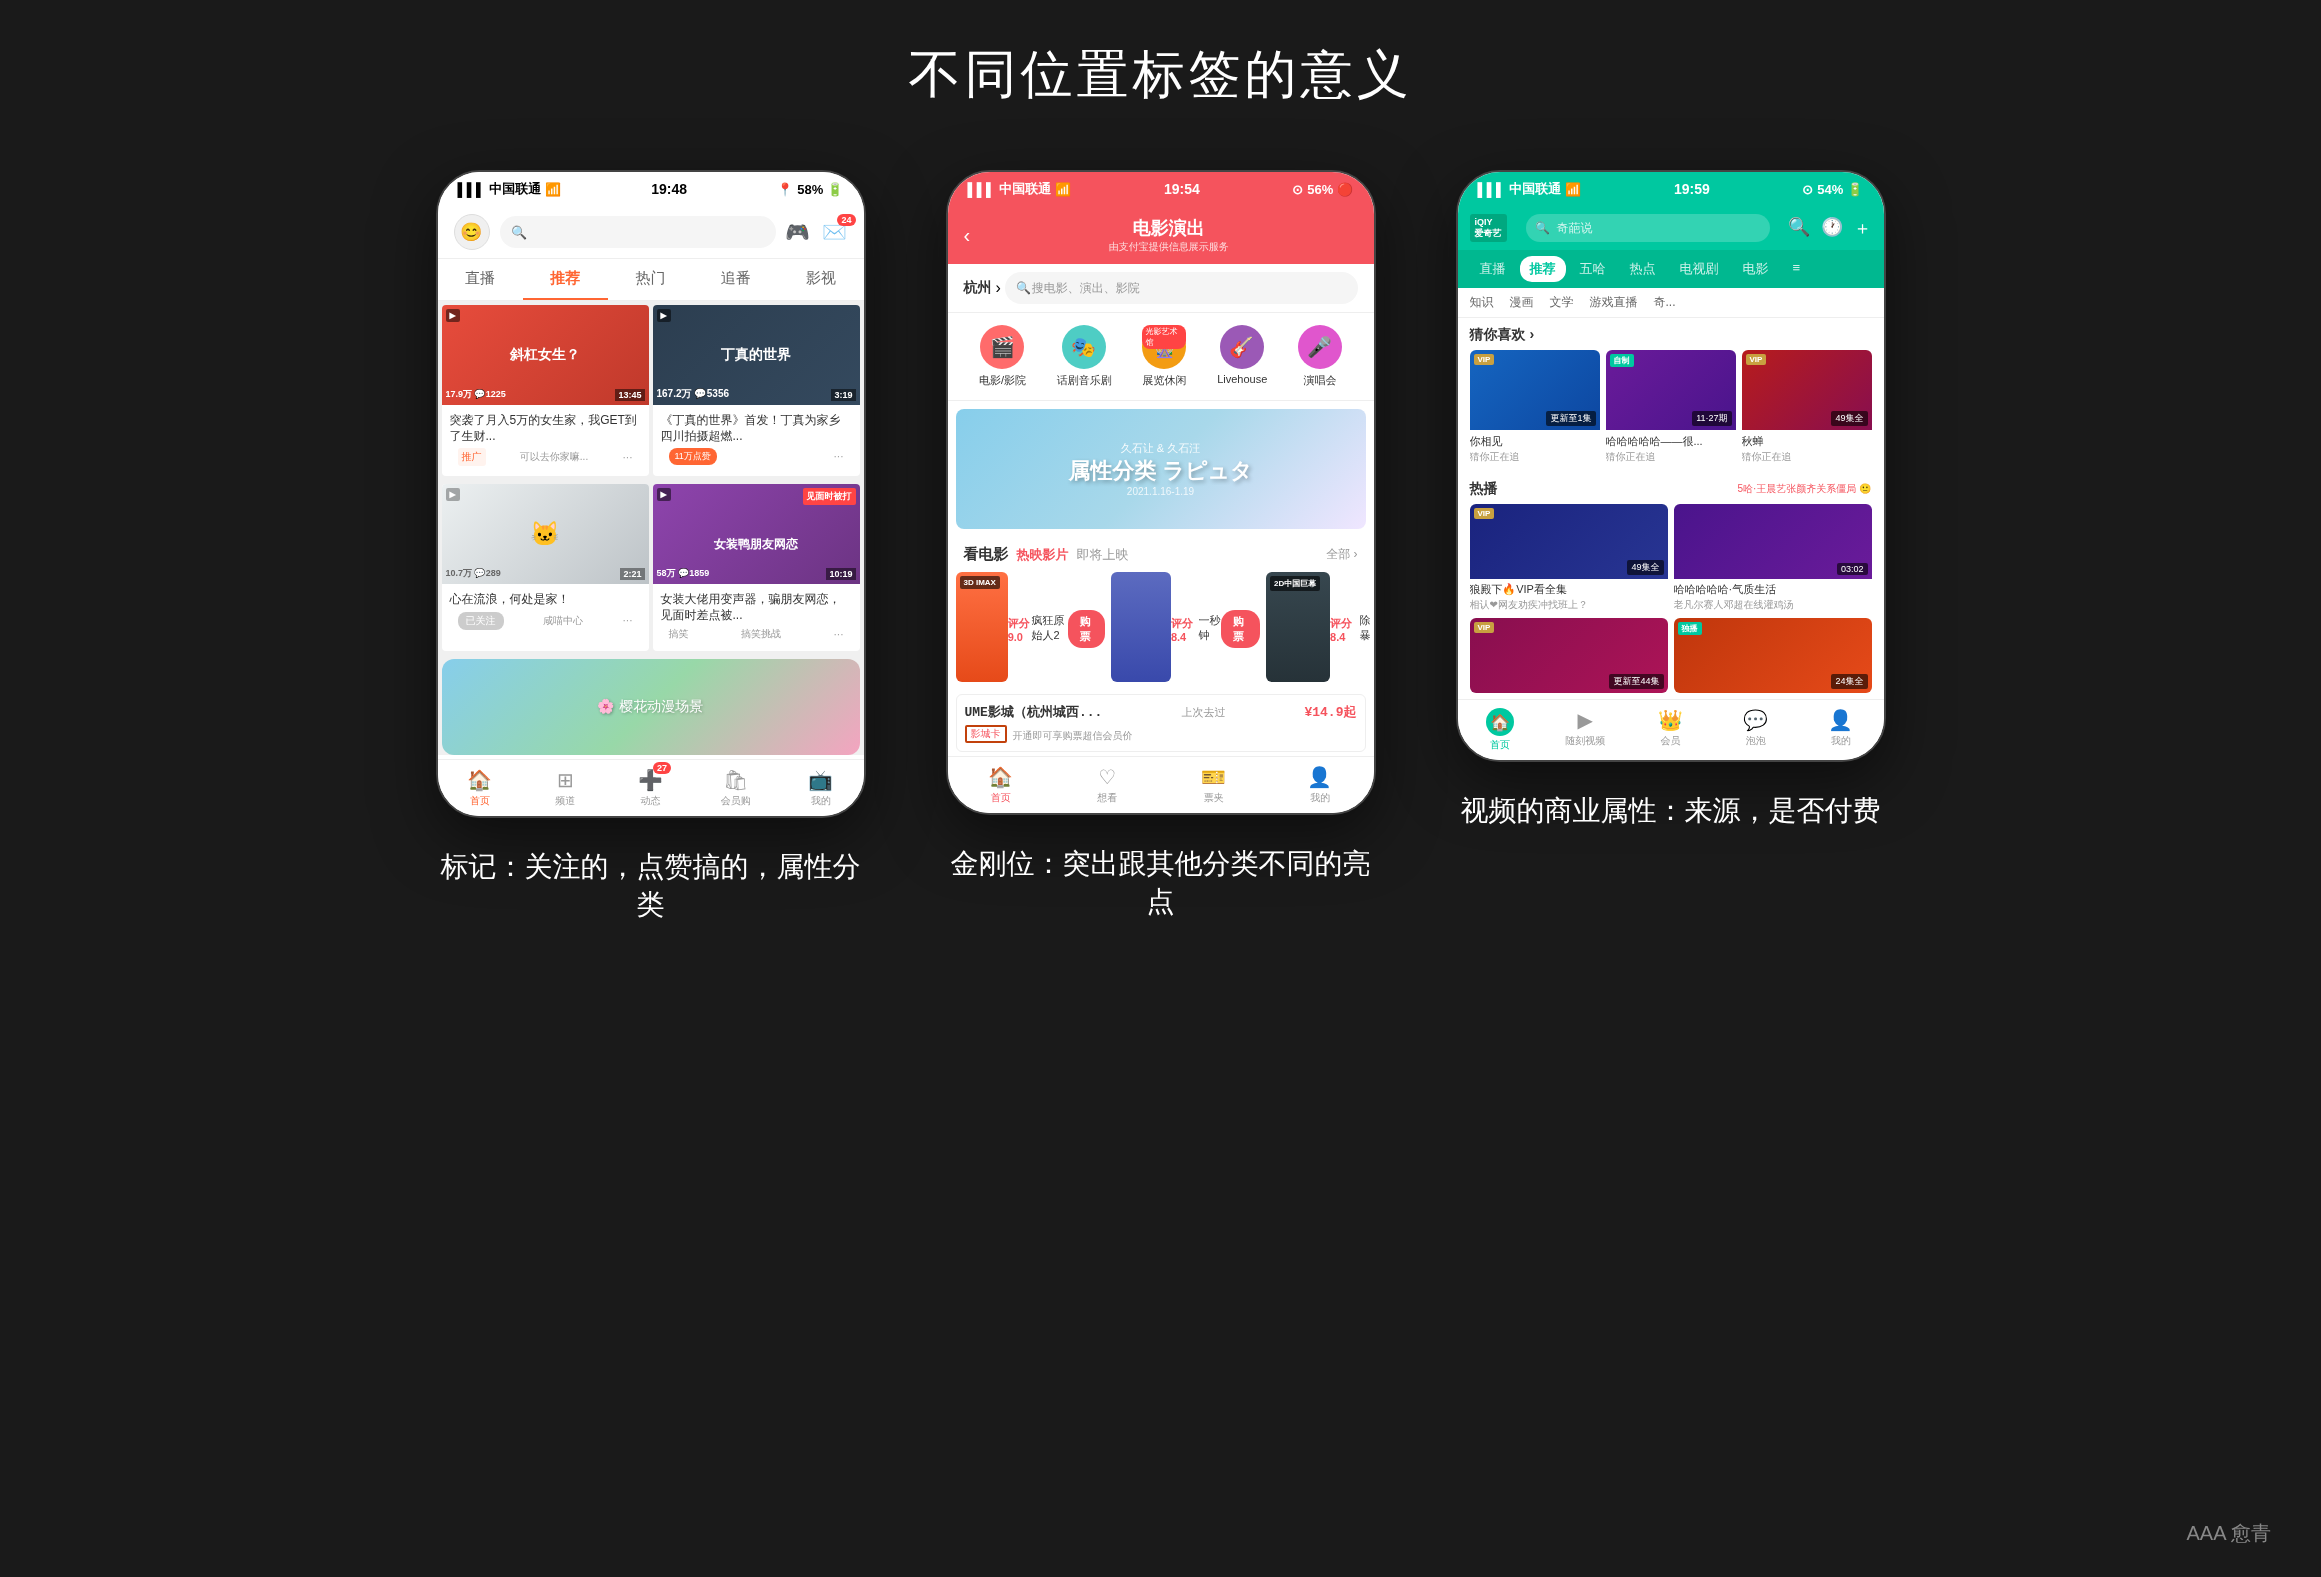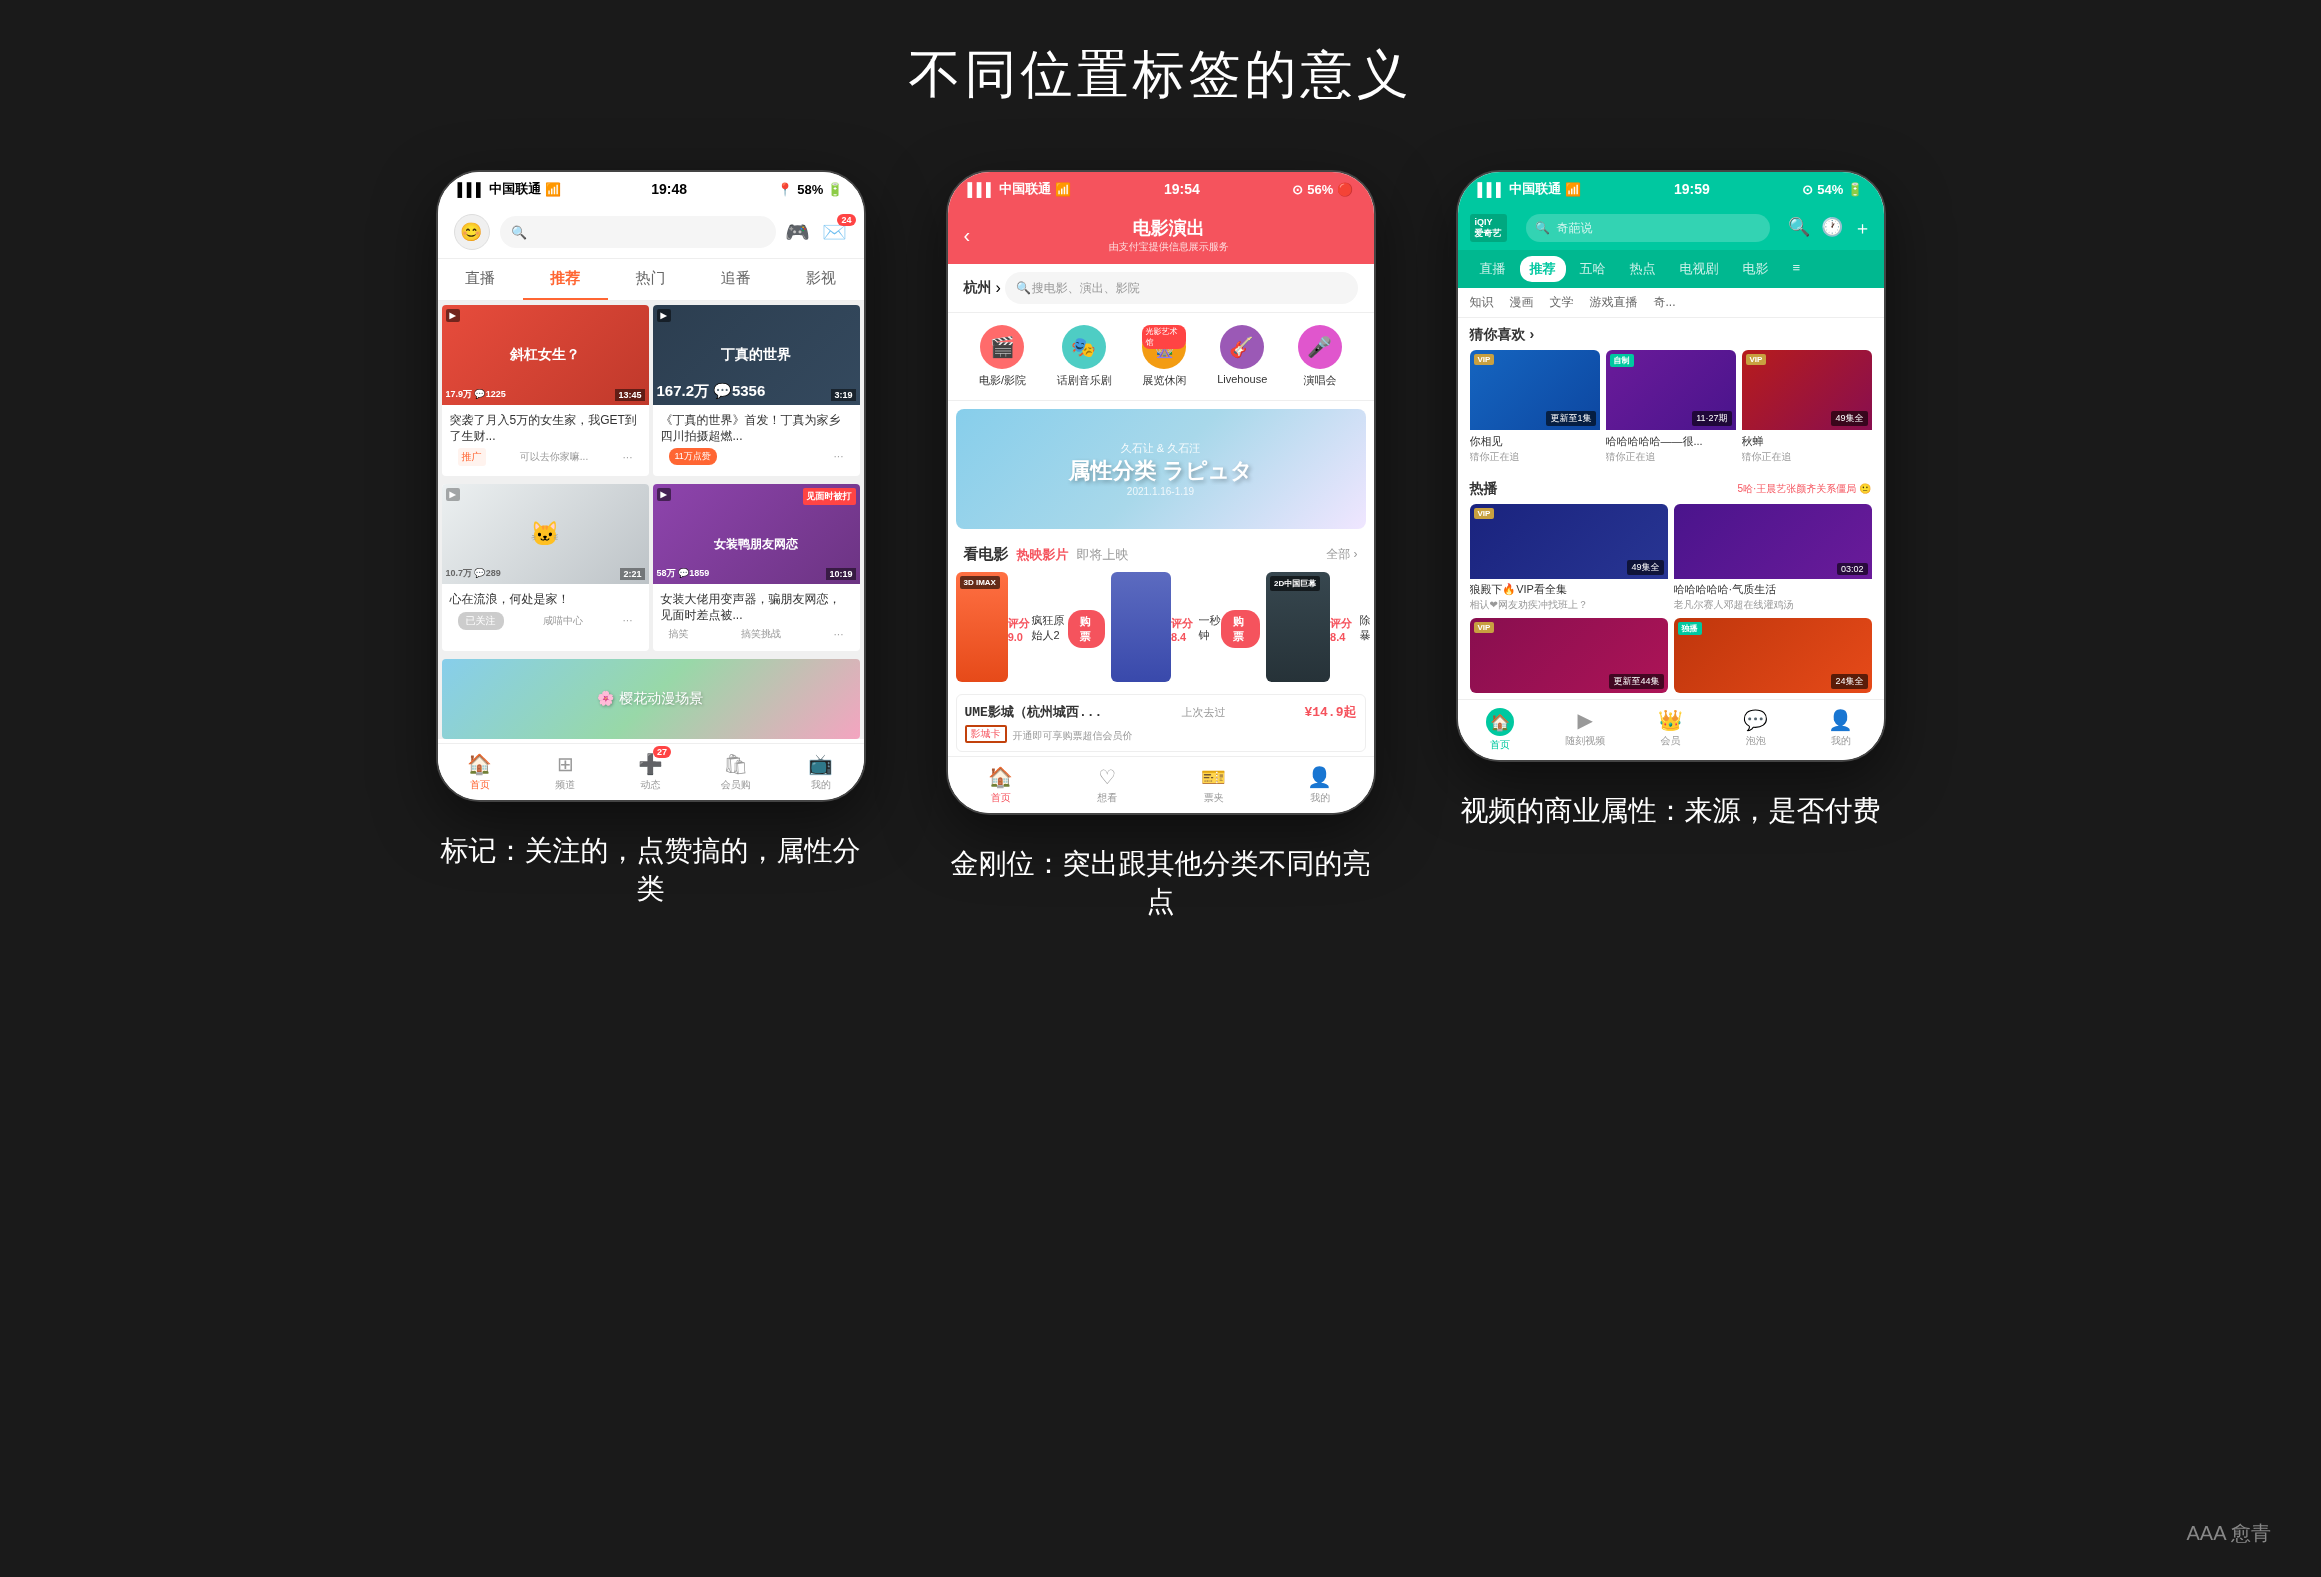--- a/index.html
+++ b/index.html
@@ -143,23 +143,23 @@
       position: relative;
       overflow: hidden;
     }
     .feed-info { padding: 6px 8px; }
     .feed-title { font-size: 12px; color: #333; margin-top: 2px; line-height: 1.3; }
     .feed-tag { font-size: 10px; color: #ff6633; background: #fff3ee; padding: 2px 4px; border-radius: 3px; }
     .feed-actions { display: flex; justify-content: space-between; align-items: center; padding: 4px 8px; font-size: 10px; color: #999; }
     .btn-followed { background: #ccc; color: #fff; border-radius: 8px; padding: 2px 8px; font-size: 10px; }
     .feed-banner {
       margin: 4px;
-      border-radius: 4px;
+      border-radius: 12px;
       overflow: hidden;
-      height: 80px;
+      height: 96px;
       background: linear-gradient(135deg, #87ceeb, #98d8a8, #f4a4c0);
       display: flex; align-items: center; justify-content: center;
     }
     .p1-tabbar {
       display: flex;
       background: #fff;
       border-top: 1px solid #eee;
       padding: 8px 0;
     }
     .p1-tabbar-item {
@@ -584,21 +584,21 @@
               <div class="feed-actions">
                 <span class="feed-tag">推广</span>
                 <span style="font-size:10px;color:#999;">可以去你家嘛...</span>
                 <span>···</span>
               </div>
             </div>
           </div>
           <div class="feed-item">
             <div class="feed-img-placeholder" style="background: linear-gradient(135deg,#2c3e50,#34495e);">
               <div style="position:absolute;top:4px;left:4px;font-size:8px;background:rgba(0,0,0,0.5);color:#fff;padding:2px 4px;border-radius:2px;">▶</div>
-              <div style="position:absolute;bottom:4px;left:4px;font-size:15px;color:#fff;">167.2万 💬5356</div>
+              <div style="position:absolute;bottom:4px;left:4px;font-size:10px;color:#fff;">167.2万 💬5356</div>
               <div style="position:absolute;bottom:4px;right:4px;font-size:9px;background:rgba(0,0,0,0.5);color:#fff;padding:1px 3px;">3:19</div>
               <span style="font-size:14px;font-weight:900;color:#fff;">丁真的世界</span>
             </div>
             <div class="feed-info">
               <div class="feed-title">《丁真的世界》首发！丁真为家乡四川拍摄超燃...</div>
               <div class="feed-actions">
                 <span style="background:#ff6633;color:#fff;border-radius:8px;padding:2px 6px;font-size:9px;">11万点赞</span>
                 <span>···</span>
               </div>
             </div>

